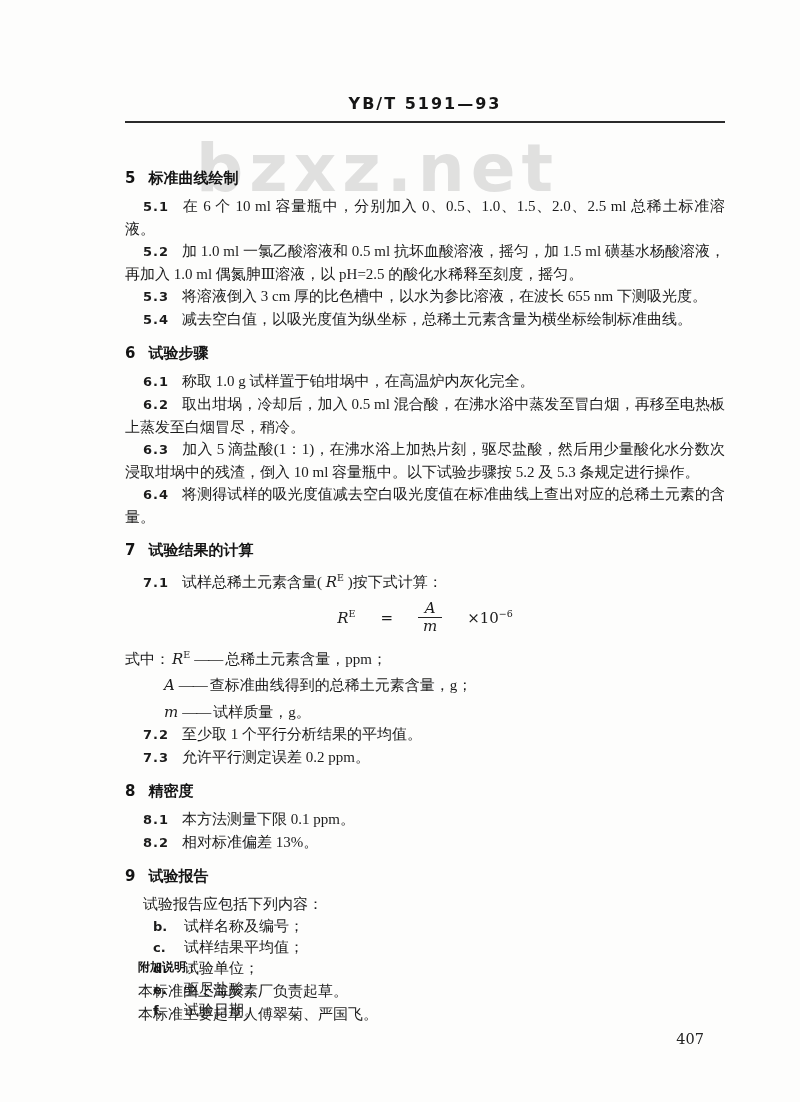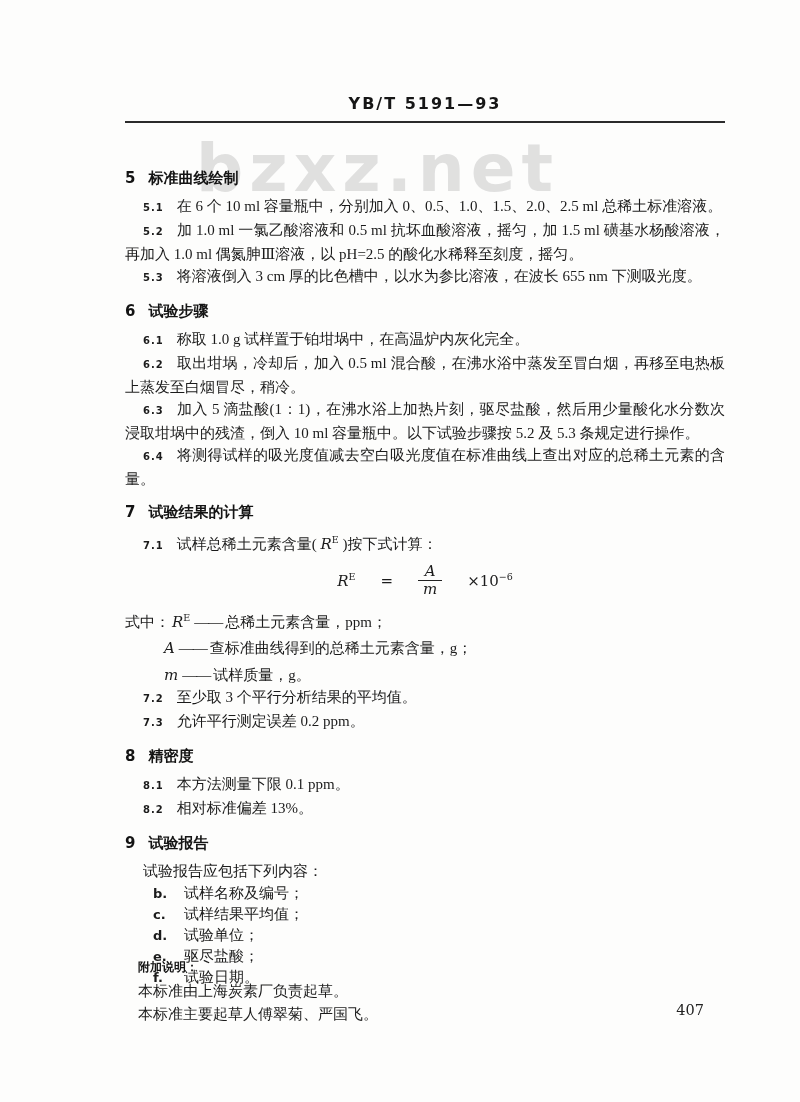--- a/index.html
+++ b/index.html
@@ -25,21 +25,21 @@
   .sec {
     margin:11px 0 6px 0; font-size:15px; line-height:22px;
     font-family:"DejaVu Sans","Liberation Sans",sans-serif;
     font-weight:700; color:#141414;
   }
   .sec.first { margin-top:44px; }
   .sec-num { margin-right:12px; letter-spacing:1px; }
   p.clause { margin:0; line-height:22px; text-indent:18px; text-align:justify; }
   .cnum {
     font-family:"DejaVu Sans","Liberation Sans",sans-serif;
-    font-weight:700; font-size:10px; letter-spacing:1px; margin-right:13px;
+    font-weight:700; font-size:13px; letter-spacing:1px; margin-right:13px;
   }
   .formula {
     display:flex; justify-content:center; align-items:center; gap:25px;
     margin:6px 0 8px 0; font-style:italic; font-size:15px;
     font-family:"DejaVu Serif","Liberation Serif",serif;
   }
   .formula sup, .sym sup, .clause sup { font-size:9.5px; font-style:normal; }
   .frac { display:inline-flex; flex-direction:column; align-items:center; line-height:1.15; }
   .f-den { border-top:1.3px solid #222; padding:0 5px; }
   .f-num { padding:0 5px; }
@@ -56,21 +56,21 @@
     display:inline-block; width:31px;
     font-family:"DejaVu Sans","Liberation Sans",sans-serif;
     font-weight:700; font-size:13px;
   }
   .appendix { position:absolute; left:138px; top:956px; z-index:1; line-height:23px; }
   .app-title {
     font-family:"DejaVu Sans","Liberation Sans",sans-serif;
     font-weight:700; font-size:12px; margin-bottom:1px; color:#141414;
   }
   .pageno {
-    position:absolute; top:1002px; right:96px; z-index:1;
+    position:absolute; top:1031px; right:96px; z-index:1;
     font-family:"DejaVu Serif","Liberation Serif",serif; font-size:14.5px; color:#222;
   }
 </style>
 </head>
 <body>
 
 <div class="page">
 
   <div class="watermark">bzxz.net</div>
 
@@ -78,20 +78,21 @@
 
     <div class="doc-code">YB/T 5191—93</div>
     <div class="rule"></div>
 
     <div class="sec first">
       <span class="sec-num">5</span><span>标准曲线绘制</span>
     </div>
     <p class="clause"><span class="cnum">5.1</span><span>在 6 个 10 ml 容量瓶中，分别加入 0、0.5、1.0、1.5、2.0、2.5 ml 总稀土标准溶液。</span></p>
     <p class="clause"><span class="cnum">5.2</span><span>加 1.0 ml 一氯乙酸溶液和 0.5 ml 抗坏血酸溶液，摇匀，加 1.5 ml 磺基水杨酸溶液，再加入 1.0 ml 偶氮胂Ⅲ溶液，以 pH=2.5 的酸化水稀释至刻度，摇匀。</span></p>
     <p class="clause"><span class="cnum">5.3</span><span>将溶液倒入 3 cm 厚的比色槽中，以水为参比溶液，在波长 655 nm 下测吸光度。</span></p>
+    <p class="clause"><span class="cnum">5.4</span><span>减去空白值，以吸光度值为纵坐标，总稀土元素含量为横坐标绘制标准曲线。</span></p>
 
     <div class="sec">
       <span class="sec-num">6</span><span>试验步骤</span>
     </div>
     <p class="clause"><span class="cnum">6.1</span><span>称取 1.0 g 试样置于铂坩埚中，在高温炉内灰化完全。</span></p>
     <p class="clause"><span class="cnum">6.2</span><span>取出坩埚，冷却后，加入 0.5 ml 混合酸，在沸水浴中蒸发至冒白烟，再移至电热板上蒸发至白烟冒尽，稍冷。</span></p>
     <p class="clause"><span class="cnum">6.3</span><span>加入 5 滴盐酸(1：1)，在沸水浴上加热片刻，驱尽盐酸，然后用少量酸化水分数次浸取坩埚中的残渣，倒入 10 ml 容量瓶中。以下试验步骤按 5.2 及 5.3 条规定进行操作。</span></p>
     <p class="clause"><span class="cnum">6.4</span><span>将测得试样的吸光度值减去空白吸光度值在标准曲线上查出对应的总稀土元素的含量。</span></p>
 
     <div class="sec">
@@ -108,21 +109,21 @@
       </span>
       <span class="exp"><span>×10</span><sup>−6</sup></span>
     </div>
 
     <div class="where">
       <div class="where-row"><span class="where-label">式中：</span><span class="sym"><span>R</span><sup>E</sup></span><span class="w-dash">——</span><span>总稀土元素含量，ppm；</span></div>
       <div class="where-row cont"><span class="sym"><span>A</span><sup></sup></span><span class="w-dash">——</span><span>查标准曲线得到的总稀土元素含量，g；</span></div>
       <div class="where-row cont"><span class="sym"><span>m</span><sup></sup></span><span class="w-dash">——</span><span>试样质量，g。</span></div>
     </div>
 
-    <p class="clause"><span class="cnum">7.2</span><span>至少取 3 个平行分析结果的平均值。</span></p>
+    <p class="clause"><span class="cnum">7.2</span><span>至少取 1 个平行分析结果的平均值。</span></p>
     <p class="clause"><span class="cnum">7.3</span><span>允许平行测定误差 0.2 ppm。</span></p>
 
     <div class="sec">
       <span class="sec-num">8</span><span>精密度</span>
     </div>
     <p class="clause"><span class="cnum">8.1</span><span>本方法测量下限 0.1 ppm。</span></p>
     <p class="clause"><span class="cnum">8.2</span><span>相对标准偏差 13%。</span></p>
 
     <div class="sec">
       <span class="sec-num">9</span><span>试验报告</span>

